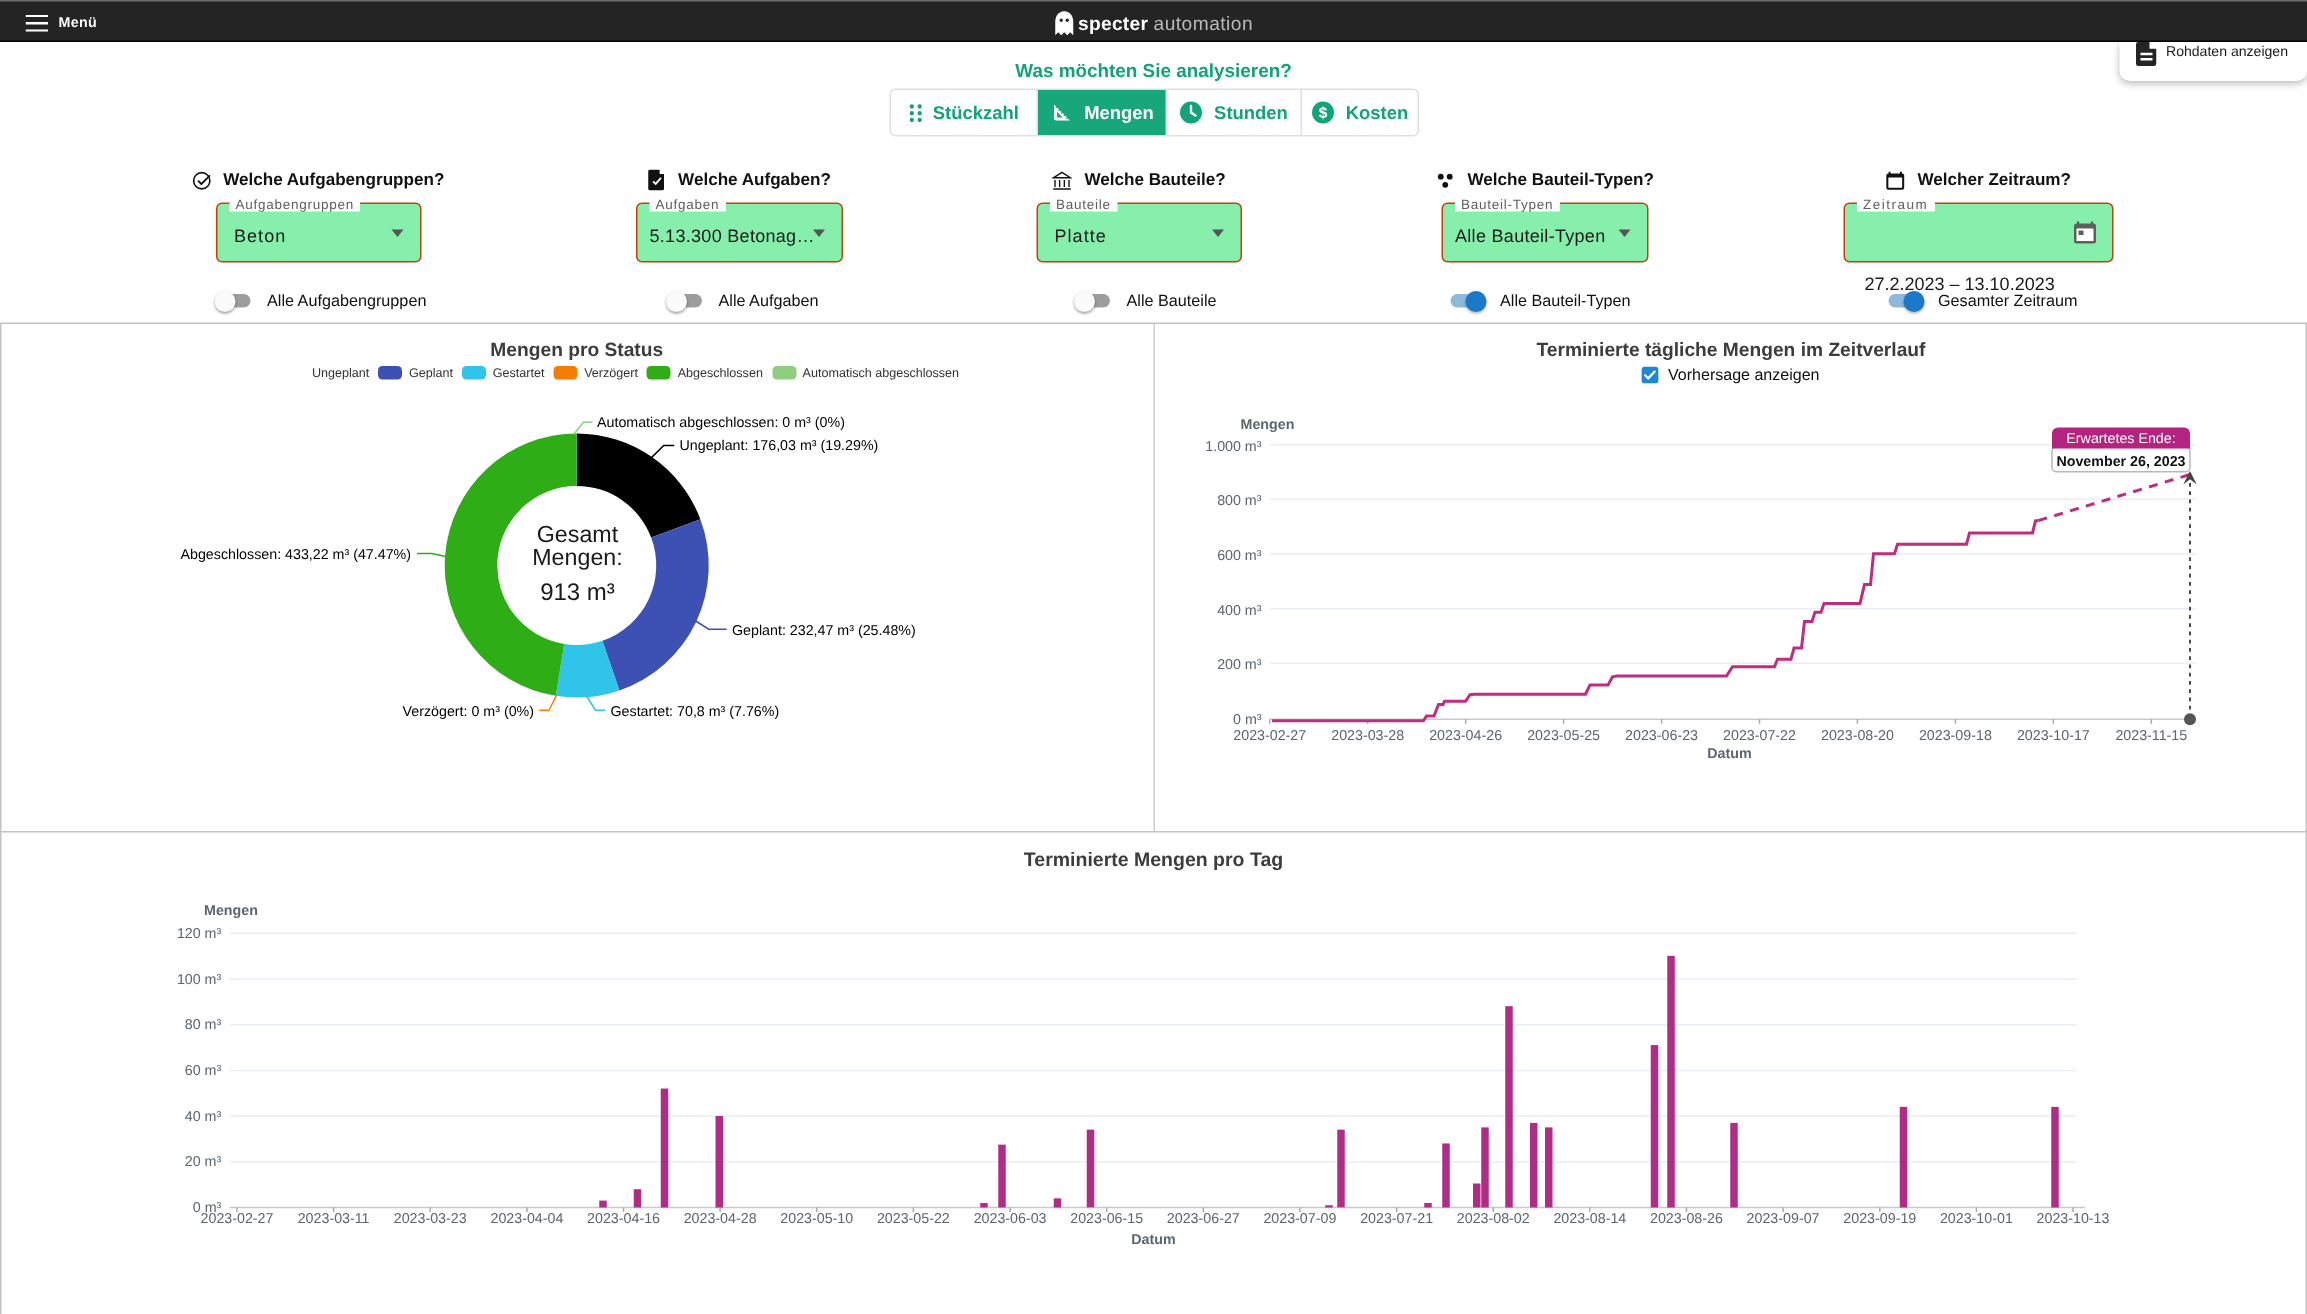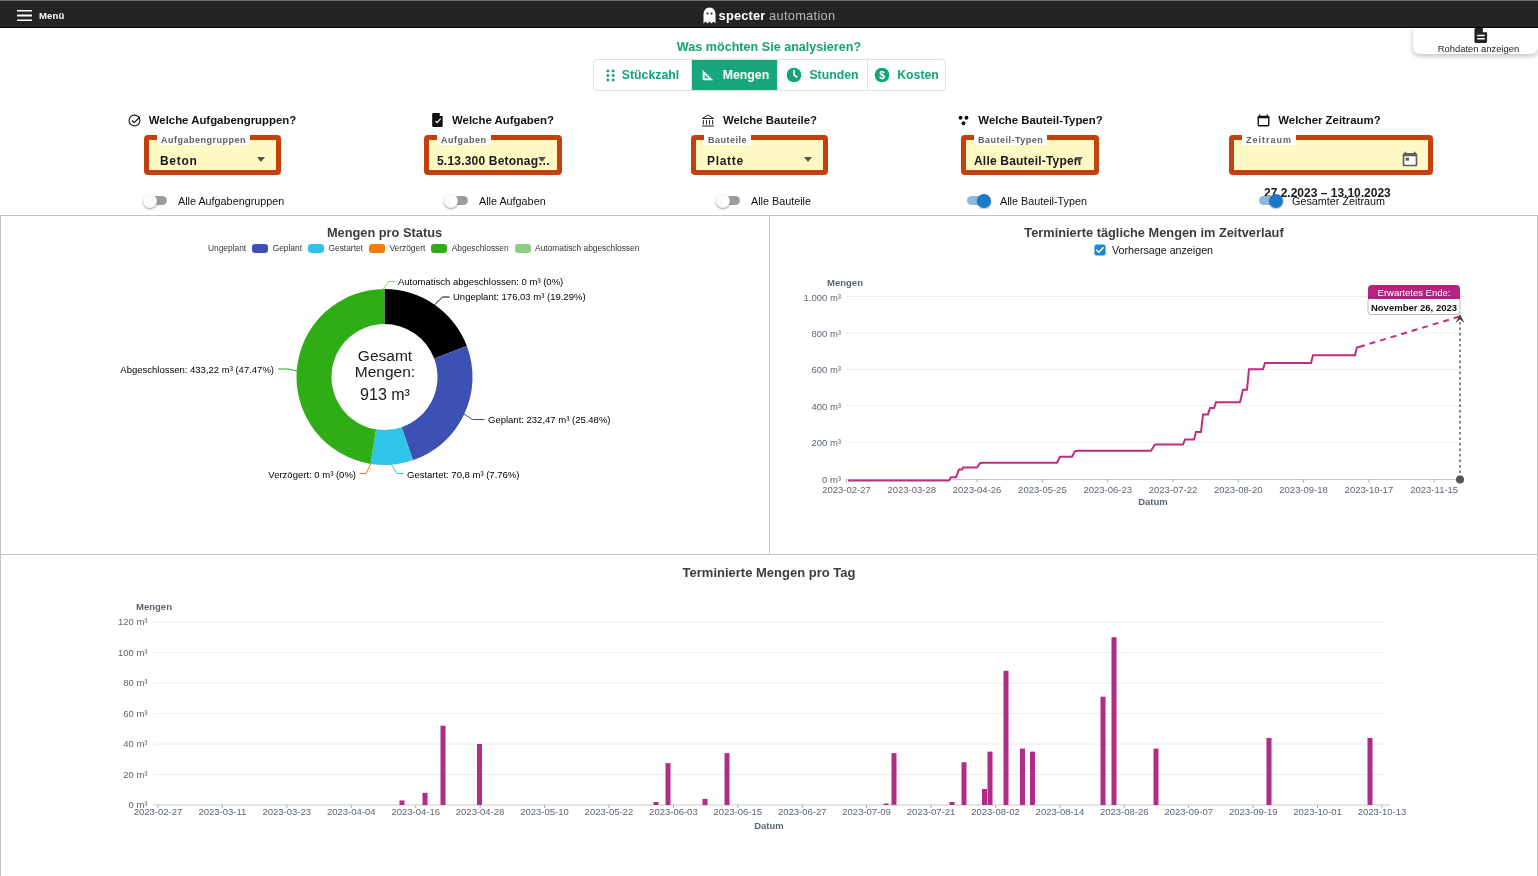--- a/index.html
+++ b/index.html
@@ -8,32 +8,32 @@
 #topbar { position:absolute; left:0; top:0; width:1538px; height:28px; background:#242424; border-top:1px solid #6e6e6e; border-bottom:1px solid #050505; }
 #topbar .menu { position:absolute; left:17px; top:0; height:28px; display:flex; align-items:center; color:#fff; }
 #topbar .menu span { font-size:9.5px; font-weight:700; margin-left:7px; letter-spacing:0.2px; }
 #logo { position:absolute; left:0; right:0; top:0; height:28px; display:flex; align-items:center; justify-content:center; }
 #logo .sp { color:#fff; font-weight:700; font-size:12.8px; margin-left:3px; letter-spacing:0.2px;}
 #logo .au { color:#b9b9b9; font-weight:400; font-size:12.8px; margin-left:3.5px; letter-spacing:0.3px;}
 #topright { position:absolute; right:21px; top:0; height:28px; display:flex; align-items:center; color:#fff; font-size:10.3px; }
 #topright .ver { font-weight:700; font-size:10px; margin-right:25px; }
 #topright .ic { margin-right:4px; display:flex; }
 #topright .lbl { font-weight:700; margin-right:21px; }
-#rohdaten { position:absolute; right:0px; top:28px; width:125px; height:26px; background:#fff; border-radius:0 0 7px 7px; box-shadow:0 2px 5px rgba(0,0,0,0.25); display:flex; align-items:center; z-index:5;flex-direction:column;}
+#rohdaten { position:absolute; right:0px; top:28px; width:125px; height:26px; background:#fff; border-radius:0 0 7px 7px; box-shadow:0 2px 5px rgba(0,0,0,0.25); display:flex; z-index:5;}
 #rohdaten span { font-size:9.4px; font-weight:500; color:#1a1a1a; margin-left:6px; white-space:nowrap; }
 #heading { position:absolute; left:0; right:0; top:40px; text-align:center; color:#12a379; font-weight:700; font-size:12.6px; }
 #tabbar { position:absolute; left:593px; top:59px; width:353px; height:32px; border:1px solid #e0e0e0; border-radius:4px; background:#fff; display:flex; }
 .tab { display:flex; align-items:center; justify-content:center; color:#12a379; font-weight:700; font-size:12.3px; border-right:1px solid #e0e0e0; }
 .tab:last-child { border-right:none; }
 .tab .ti { margin-right:7px; display:flex; }
 .tab.sel { background:#17a77b; color:#fff; }
 .fcol { position:absolute; top:112px; width:280px; }
 .ftitle { display:flex; align-items:center; justify-content:center; font-weight:700; font-size:11.4px; color:#111; height:16px; }
 .ftitle svg { margin-right:8px; }
-.fbox { position:absolute; top:23px; height:40px; border:5px solid #c2410c; border-radius:4px; background:#fef9c3;font-weight:bold; }
+.fbox { position:absolute; top:23px; height:40px; border:1px solid #c2410c; border-radius:4px; background:#86efac; }
 .fbox .flabel { position:absolute; top:-5px; left:8px; background:#fff; padding:0 4px; font-size:9px; color:#5f5f5f; letter-spacing:0.5px; }
 .fbox .fval { position:absolute; left:11px; top:14px; font-size:12px; color:#1a1a1a; letter-spacing:0.7px; white-space:nowrap; }
 .fbox .farr { position:absolute; right:11px; top:17px; width:0; height:0; border-left:4px solid transparent; border-right:4px solid transparent; border-top:5px solid #555; }
 .trow { position:absolute; top:81px; height:15px; display:flex; align-items:center; }
 .sw { position:relative; width:26px; height:15px; margin-right:9px; }
 .sw .track { position:absolute; left:2px; top:3px; width:22px; height:9px; border-radius:5px; background:#9d9d9d; }
 .sw .thumb { position:absolute; left:0px; top:0.5px; width:14px; height:14px; border-radius:50%; background:#fbfbfb; box-shadow:0 1px 2px rgba(0,0,0,0.4); }
 .sw.on .track { background:#8db9dd; }
 .sw.on .thumb { left:12px; background:#1c79ca; box-shadow:0 1px 2px rgba(0,0,0,0.3); }
 .trow span { font-size:10.8px; color:#111; }
@@ -185,23 +185,23 @@
       </span>
       <span>Alle Bauteil-Typen</span>
     </div>
 </div>
 <div class="fcol" style="left:1179px;">
   <div class="ftitle"><svg width="13" height="13" viewBox="0 0 24 24">
         <path d="M5 1v3M19 1v3" stroke="#111" stroke-width="2.4"></path>
         <rect x="1" y="3" width="22" height="20" rx="2.5" fill="#111"></rect>
         <rect x="3.5" y="8" width="17" height="12.5" rx="0.5" fill="#fff"></rect>
       </svg>Welcher Zeitraum?</div>
-  <div class="fbox" style="left:50px; width:204px;">
+  <div class="fbox" style="left:50px; width:180px;">
       <span class="flabel" style="letter-spacing:1px;">Zeitraum</span>
-      <span class="fval" style="letter-spacing:0px; left:30px;margin-top:32px;">27.2.2023&nbsp;– 13.10.2023</span>
+      <span class="fval" style="letter-spacing:0px; left:13px;margin-top:32px;">27.2.2023&nbsp;– 13.10.2023</span>
     <svg style="position:absolute;right:10px;top:11px;" width="16" height="16" viewBox="0 0 24 24">
         <path d="M5 1v3M19 1v3" stroke="#5f5f5f" stroke-width="2.4"></path>
         <rect x="1" y="3" width="22" height="20" rx="2.5" fill="#5f5f5f"></rect>
         <rect x="3.5" y="8" width="17" height="12.5" rx="0.5" fill="#fff"></rect>
         <rect x="5.5" y="10" width="5" height="4.5" fill="#5f5f5f"></rect>
       </svg>
   </div>
   <div class="trow" style="left:78px;">
       <span class="sw on">
         <span class="track"></span>

